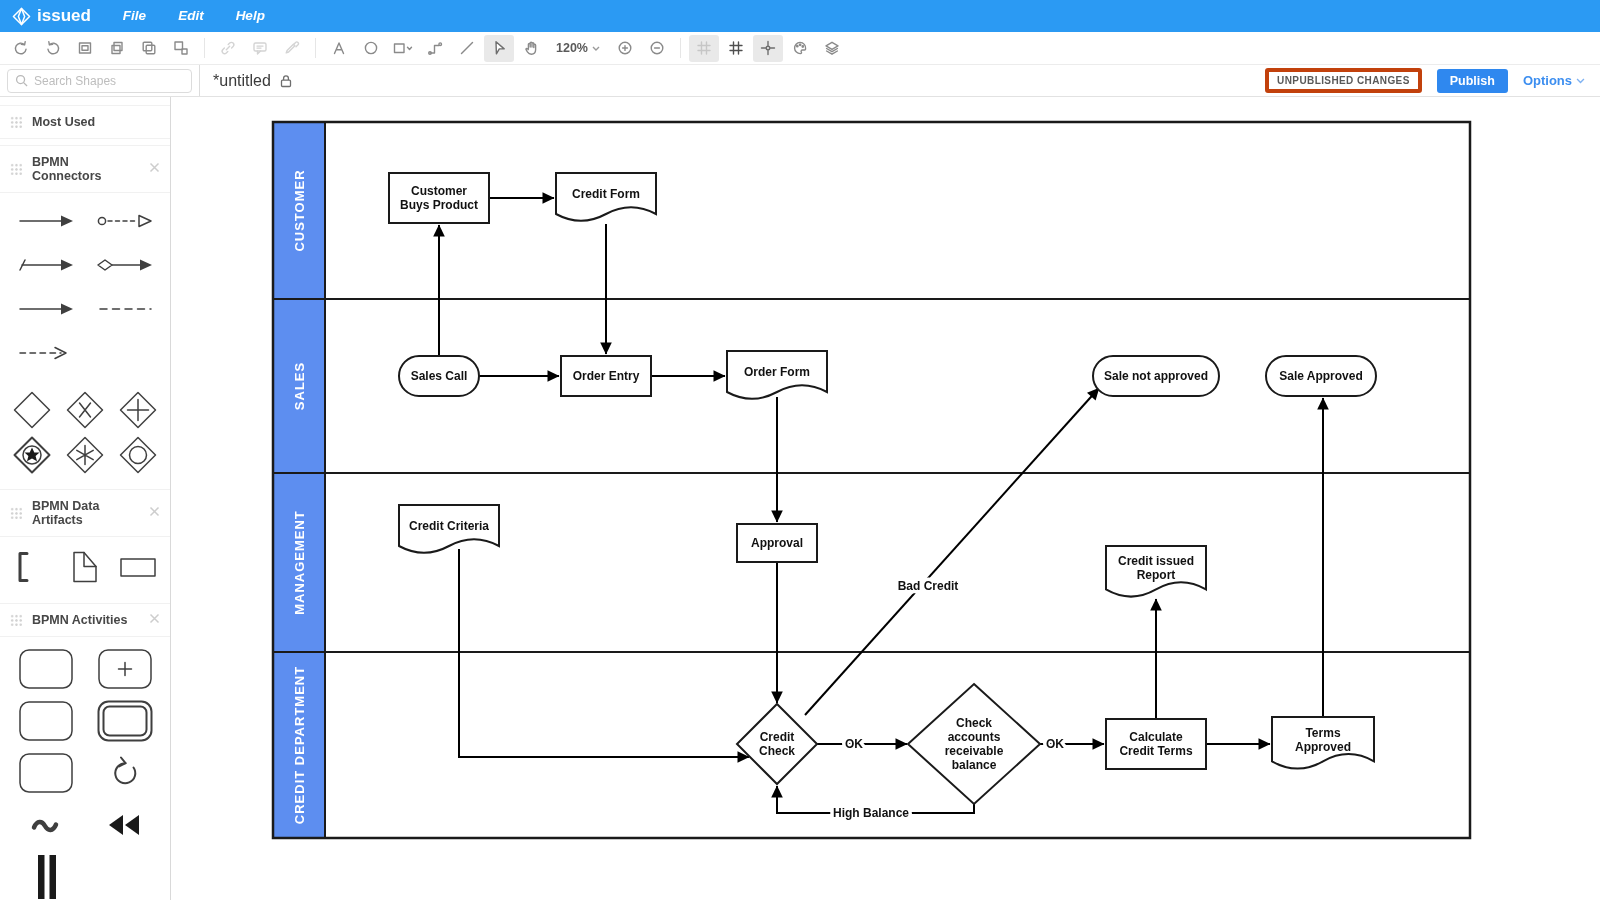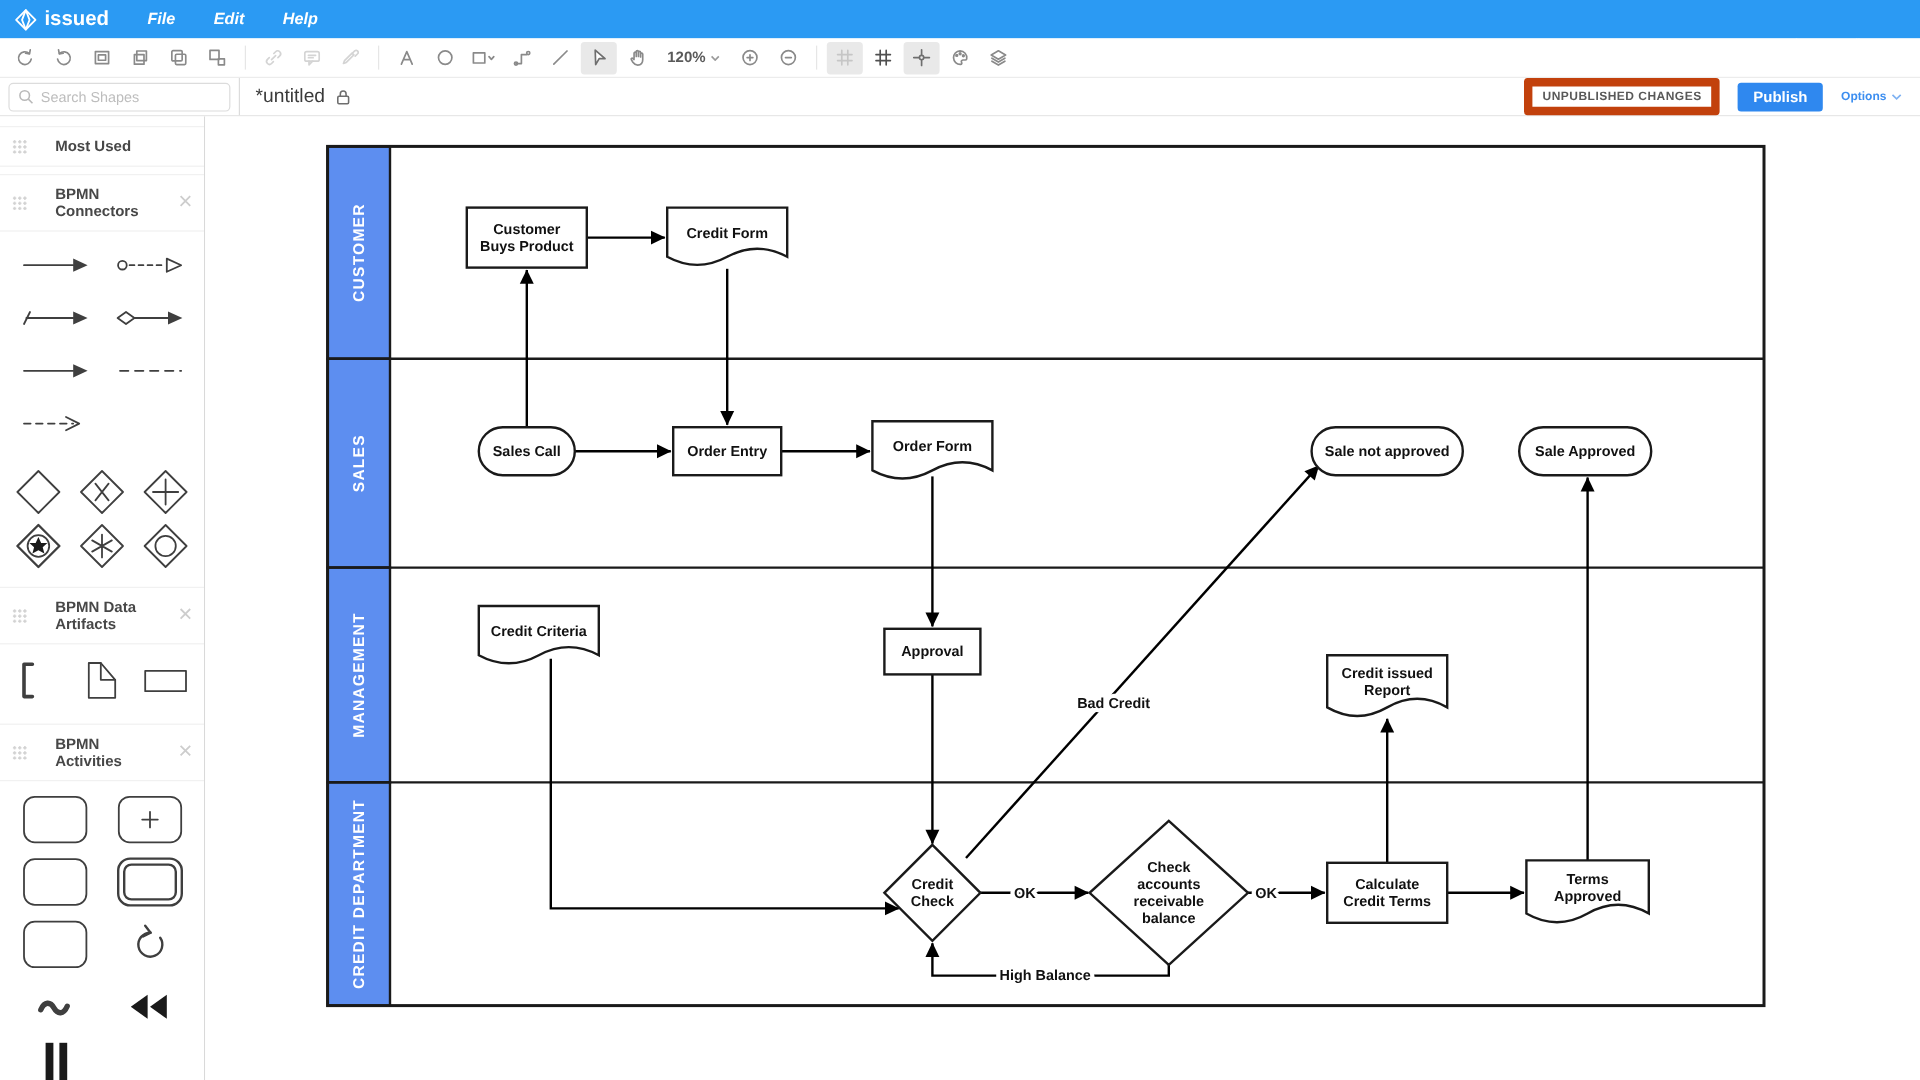--- a/index.html
+++ b/index.html
@@ -29,30 +29,30 @@
   
   .subheader { height:32px; border-bottom:1px solid #e2e2e2; display:flex; align-items:stretch; background:#fff; }
   .sh-left { width:200px; border-right:1px solid #dcdcdc; display:flex; align-items:center; padding:0 7px; }
   .search-box { flex:1; display:flex; align-items:center; gap:6px; border:1px solid #dcdcdc; border-radius:4px; height:24px; padding:0 7px; background:#fff; }
   .search-box svg { stroke:#b9b9b9; fill:none; stroke-width:1.4; flex:none; }
   .search-box input { border:none; outline:none; width:100%; font-size:12px; color:#555; font-family:"Liberation Sans",sans-serif; }
   .search-box input::placeholder { color:#bdbdbd; }
   .title-wrap { display:flex; align-items:center; gap:9px; padding:0 13px; font-size:16px; color:#3a3a3a; }
   .title-wrap svg { stroke:#6e6e6e; fill:none; stroke-width:1.3; }
   .right-cluster { margin-left:auto; display:flex; align-items:center; gap:15px; padding-right:15px; }
-  .badge { border:7px solid #c2410c; border-radius:3px; color:#595959; font-size:10px; font-weight:bold; letter-spacing:.4px; padding:3px 8px; }
+  .badge { border:4px solid #c2410c; border-radius:3px; color:#595959; font-size:10px; font-weight:bold; letter-spacing:.4px; padding:3px 8px; }
   .publish-btn { background:#2f88ef; color:#fff; font-size:12.5px; font-weight:bold; border-radius:3px; padding:5px 13px; border:none; }
-  .options-link { color:#3c8ef0; font-size:10px; font-weight:bold; display:flex; align-items:center; gap:4px; }
+  .options-link { color:#3c8ef0; font-size:13px; font-weight:bold; display:flex; align-items:center; gap:4px; }
   .options-link svg { stroke:#7fb2f2; fill:none; stroke-width:1.6; }
 
   
   .main { position:relative; height:835px; }
   .sidebar { position:absolute; left:0; top:0; width:171px; height:100%; background:#fff;
     border-right:1px solid #d9d9d9; overflow:hidden; }
-  .section-header { display:flex; align-items:center; gap:23px; padding:9px 10px; border-top:1px solid #f1f1f1;
+  .section-header { display:flex; align-items:center; gap:9px; padding:9px 10px; border-top:1px solid #f1f1f1;
     border-bottom:1px solid #f1f1f1; font-size:12.5px; color:#474747; font-weight:bold; margin-top:6px; }
   .section-header:first-child { margin-top:8px; }
   .drag-dots { width:13px; height:12px; flex:none;
     background-image:radial-gradient(#d2d2d2 1.1px, transparent 1.3px); background-size:4.3px 4.3px; }
   .close-x { margin-left:auto; }
   .close-x svg { stroke:#cdcdcd; fill:none; stroke-width:1.5; }
   .section-items { display:grid; justify-items:center; align-items:center; padding:6px 6px; }
   .pal-item { display:flex; align-items:center; justify-content:center; }
   .pal-item svg { stroke:#3f3f3f; fill:none; stroke-width:1.5; stroke-linecap:round; stroke-linejoin:round; }
 

